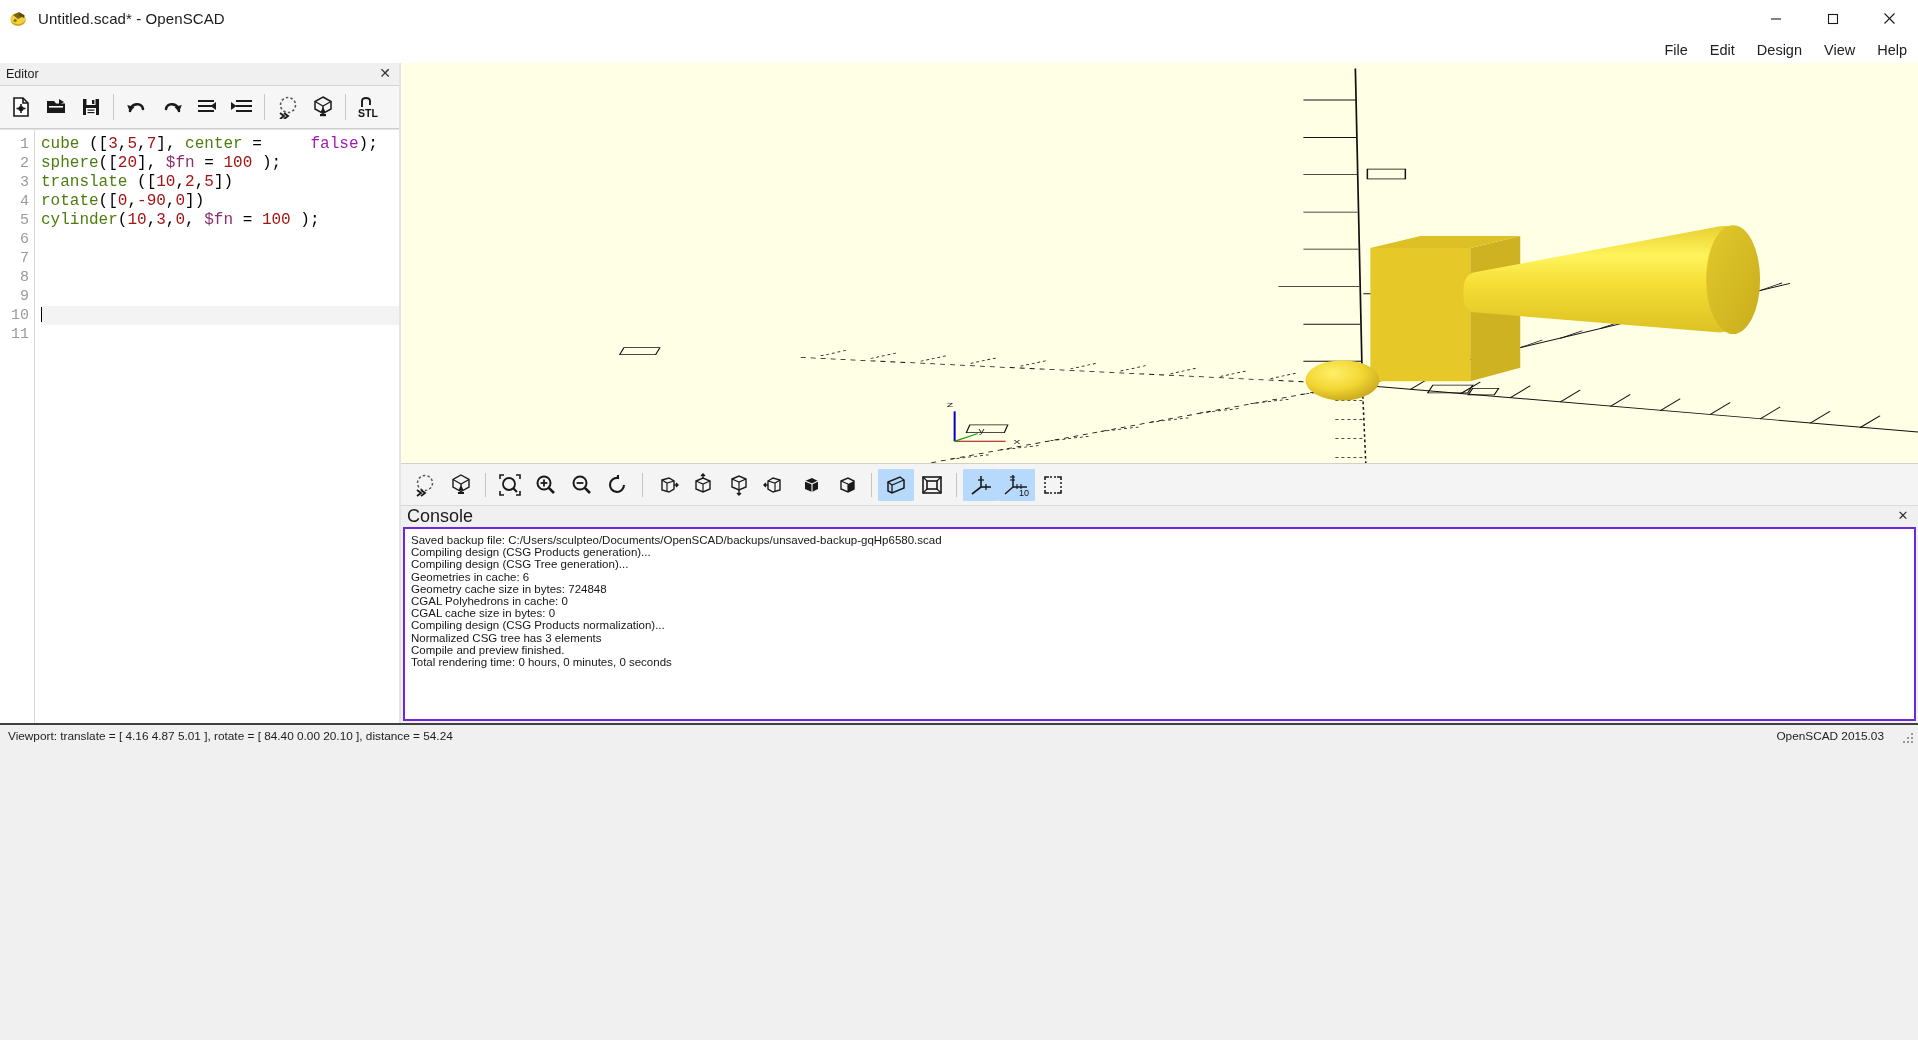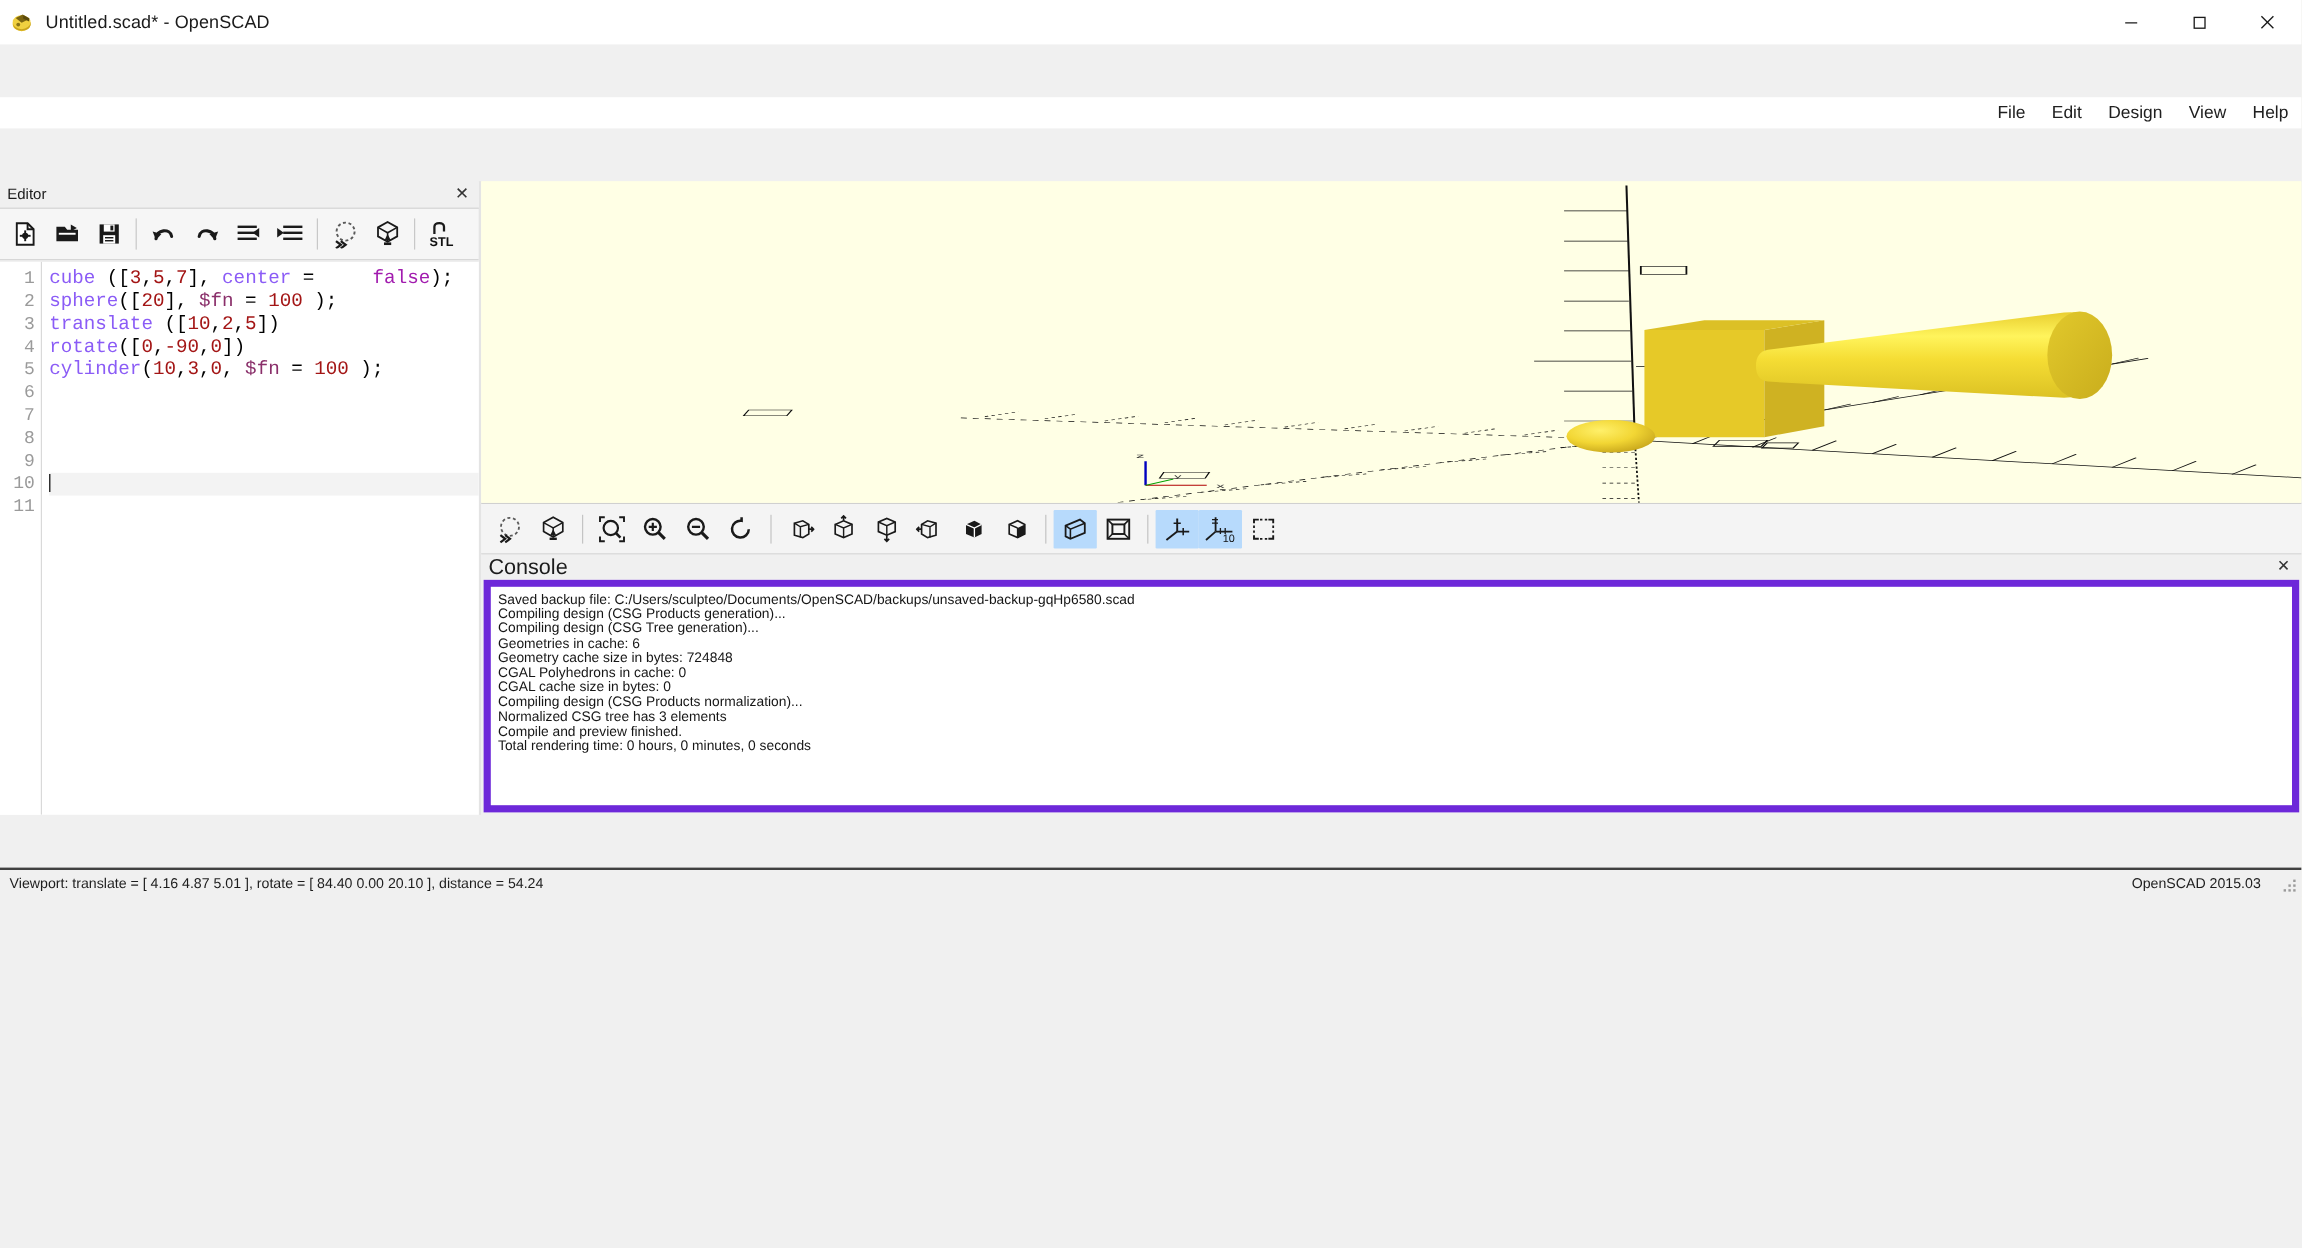--- a/index.html
+++ b/index.html
@@ -6,21 +6,21 @@
     margin: 0; padding: 0;
     width: 1918px; height: 1040px;
     overflow: hidden;
     background: #f0f0f0;
     font-family: "Liberation Sans", sans-serif;
   }
   #app {
     position: relative;
     width: 1918px; height: 747px;
     background: #f0f0f0;
-    display: flex; flex-direction: column; gap: 44px;
+    display: flex; flex-direction: column;
   }
 
   
   .titlebar {
     height: 37px;
     background: #ffffff;
     display: flex; align-items: center;
     flex: 0 0 auto;
     position: relative;
   }
@@ -144,21 +144,21 @@
     font-size: 16px;
     position: relative;
   }
   .code-line {
     height: 19px; line-height: 19px;
     white-space: pre;
   }
   .code-line.cursor-line {
     background: #f3f3f3;
   }
-  .tok-kw { color: #8b5cf6; }
+  .tok-kw { color: #4d7c0f; }
   .tok-num { color: #a31515; }
   .tok-punct { color: #000000; }
   .tok-bool { color: #a21caf; margin-left: 39px; }
   .tok-var { color: #8a2f6a; }
   .caret {
     display: inline-block;
     width: 1px; height: 15px;
     background: #000;
     vertical-align: -3px;
   }
@@ -219,21 +219,21 @@
   .console-title { font-size: 18px; color: #1b1b1b; }
   .console-close {
     position: absolute; right: 7px; top: 1px;
     width: 16px; height: 16px;
     display: flex; align-items: center; justify-content: center;
     font-size: 13px; color: #333; line-height: 1;
   }
   .console-body {
     flex: 1 1 auto;
     background: #ffffff;
-    border: 6px solid #6d28d9;
+    border: 2px solid #6d28d9;
     margin: 0 2px 2px 2px;
     overflow: hidden;
     padding: 5px 6px;
   }
   .console-line {
     font-size: 11.5px;
     line-height: 12.2px;
     color: #161616;
     white-space: pre;
     font-family: "Liberation Sans", sans-serif;

